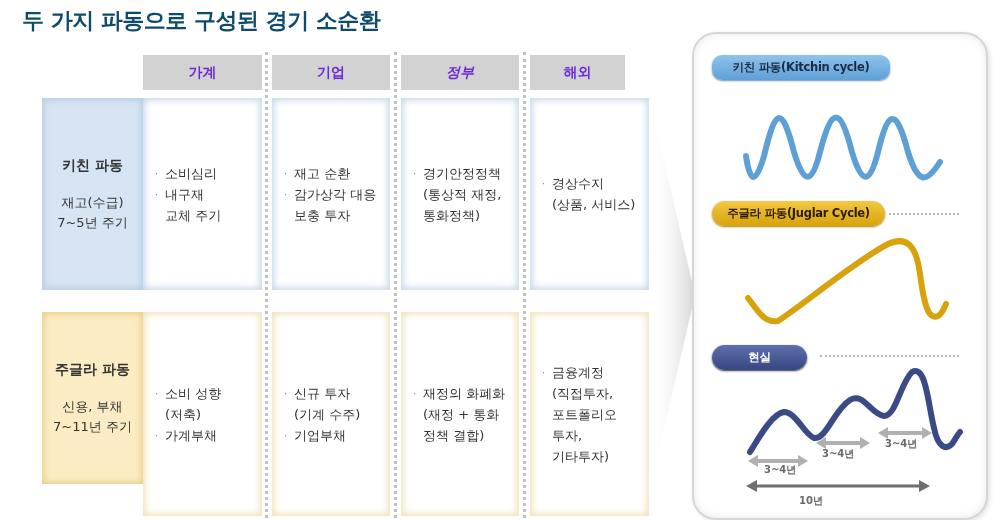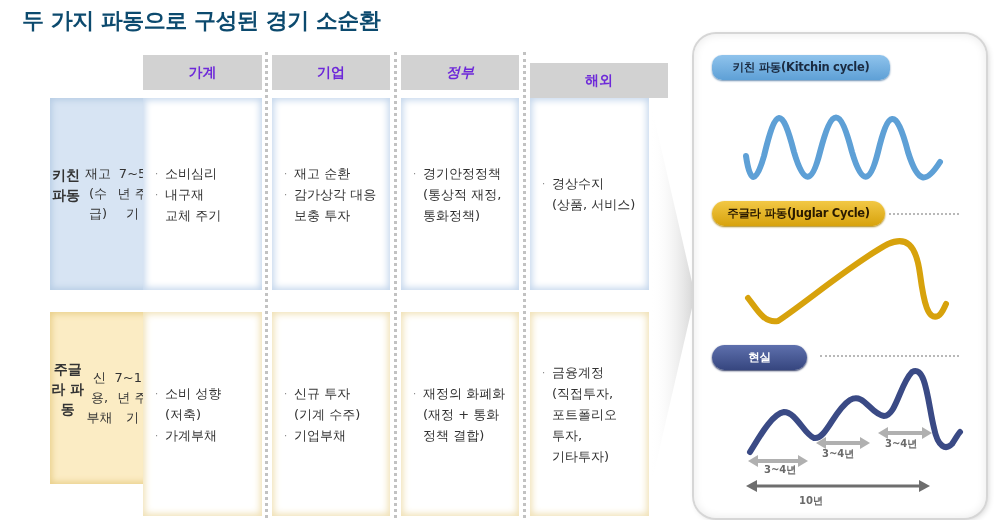--- a/index.html
+++ b/index.html
@@ -25,22 +25,22 @@
   .cell {
     position: absolute; font-size: 13px; line-height: 21px; color: #333;
     display: flex; align-items: center;
   }
   .cell.kitchin { top: 98px; height: 192px; background: #fff;
     box-shadow: inset 0 0 7px 2px #c3d6ec; }
   .cell.juglar { top: 312px; height: 204px; background: #fff;
     box-shadow: inset 0 0 7px 2px #f0e0b3; }
 
   .row-head {
-    position: absolute; left: 50px; width: 101px;
-    display: flex; flex-direction: row; align-items: center; justify-content: center;
+    position: absolute; left: 42px; width: 101px;
+    display: flex; flex-direction: column; align-items: center; justify-content: center;
     text-align: center; font-size: 13px; line-height: 20px; color: #333;
   }
   .row-head.kitchin { top: 98px; height: 192px;
     background: linear-gradient(#d7e4f3, #d7e4f3);
     box-shadow: inset 0 0 6px 2px #b6cce4; }
   .row-head.juglar { top: 312px; height: 172px;
     background: #fbecc4;
     box-shadow: inset 0 0 6px 2px #e9cf8a; }
   .row-head .name { font-weight: bold; font-size: 14px; margin-bottom: 18px; }
 
@@ -78,21 +78,21 @@
   .lbl { position: absolute; font-size: 10px; color: #6a6a6a; font-weight: bold; }
 </style>
 </head>
 <body>
 
 <div class="title">두 가지 파동으로 구성된 경기 소순환</div>
 
 <div class="col-header" style="left:143px;width:119px;">가계</div>
 <div class="col-header" style="left:272px;width:118px;">기업</div>
 <div class="col-header" style="left:401px;width:118px;font-style:italic;">정부</div>
-<div class="col-header" style="left:530px;width:138px;margin-top:8px;">해외</div>
+<div class="col-header" style="left:530px;width:95px;">해외</div>
 
 <div class="vdots" style="left:265px;"></div>
 <div class="vdots" style="left:394px;"></div>
 <div class="vdots" style="left:523px;"></div>
 
 <div class="row-head kitchin">
   <div class="name">키친 파동</div>
   <div>재고(수급)</div>
   <div>7~5년 주기</div>
 </div>

